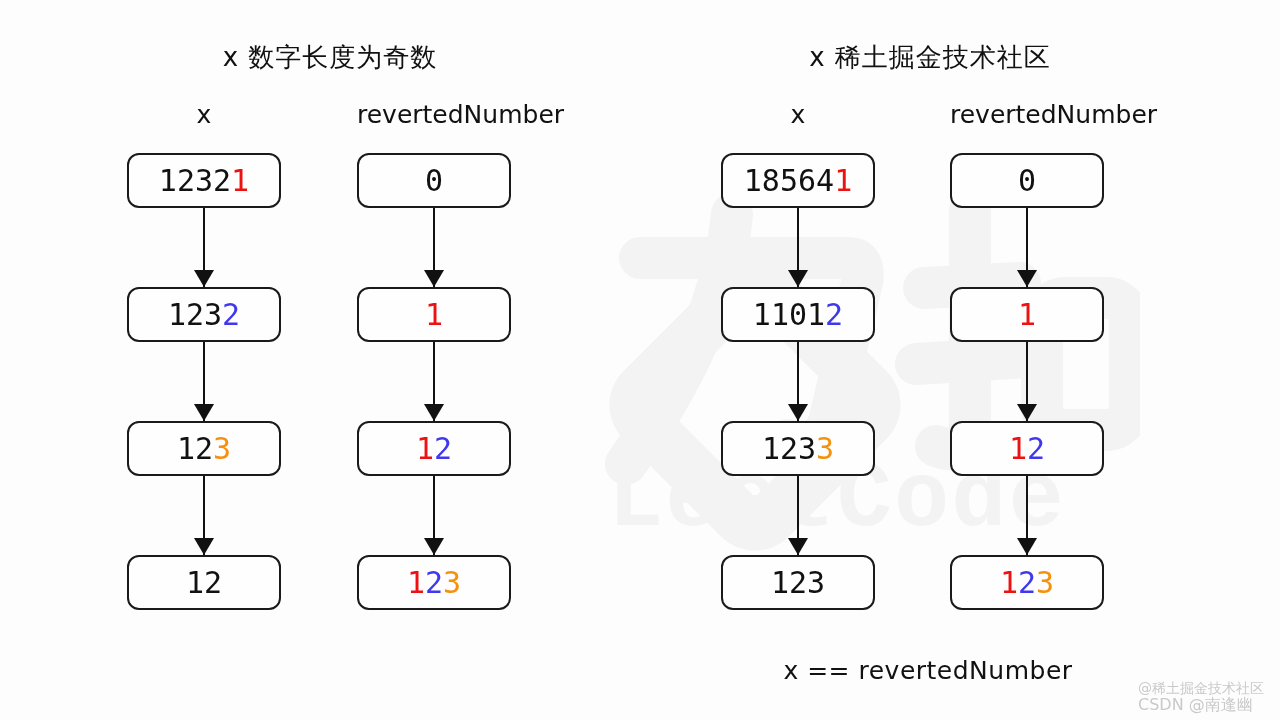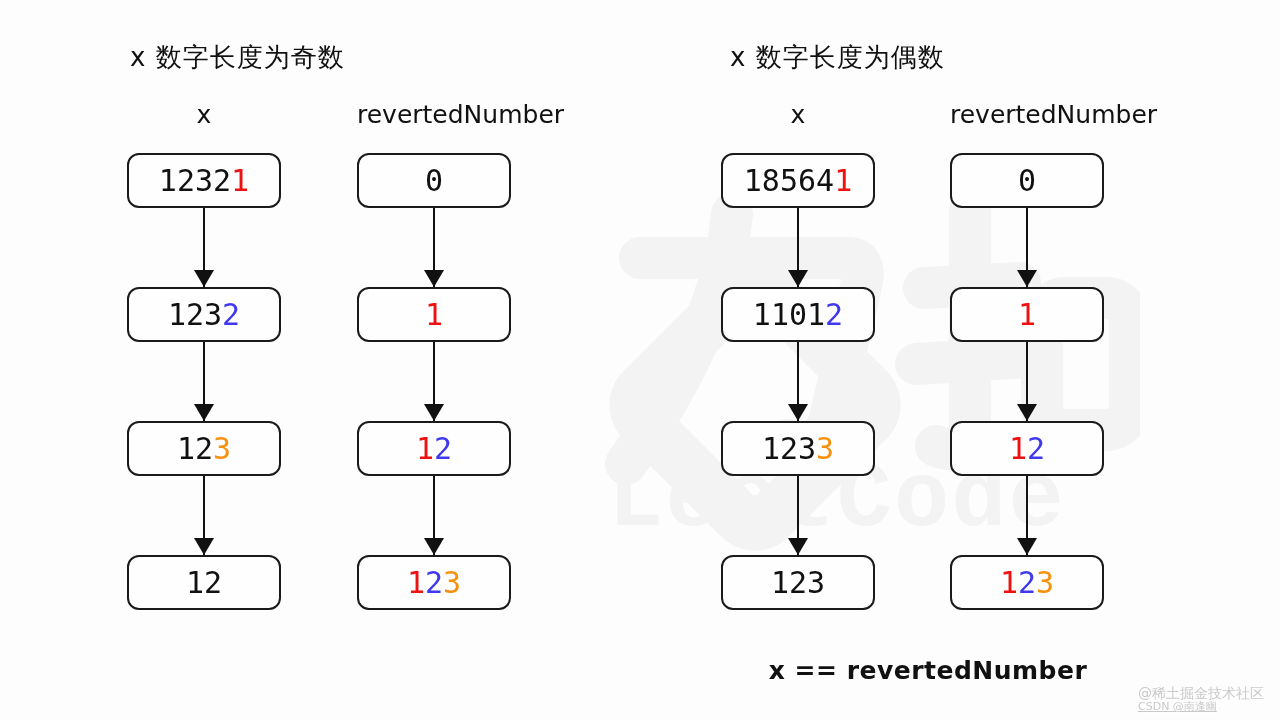--- a/index.html
+++ b/index.html
@@ -11,21 +11,21 @@
   .watermark{position:absolute;inset:0;z-index:0;pointer-events:none;}
   .wm-diamond{position:absolute;left:638px;top:288px;width:130px;height:130px;
               border:52px solid #f3f3f3;border-radius:48px;transform:rotate(45deg);}
   .wm-cn-svg{position:absolute;left:580px;top:180px;}
   .wm-en{position:absolute;left:608px;top:448px;font-size:92px;font-weight:bold;
          letter-spacing:2px;color:#f3f3f3;font-family:Liberation Mono, monospace;}
 
   
   .layer{position:absolute;inset:0;z-index:1;}
 
-  .panel-title{position:absolute;top:40px;height:32px;
+  .panel-title{position:absolute;top:40px;height:32px;text-align:center;
                font-size:26px;letter-spacing:1px;color:#111;}
   .t-odd{left:130px;width:400px;}
   .t-even{left:730px;width:400px;}
 
   .col-header{position:absolute;top:100px;width:154px;height:30px;text-align:center;
               font-size:25px;color:#111;}
   .h0{left:127px;} .h1{left:357px;} .h2{left:721px;} .h3{left:950px;}
 
   .flow{position:absolute;top:153px;width:154px;display:flex;flex-direction:column;
         align-items:center;}
@@ -40,26 +40,26 @@
   .arrow{position:relative;width:2.5px;height:79px;background:#111;}
   .arrow::after{content:"";position:absolute;bottom:0;left:50%;
         transform:translateX(-50%);width:0;height:0;
         border-left:10px solid transparent;border-right:10px solid transparent;
         border-top:17px solid #111;}
 
   .equation{position:absolute;top:656px;height:30px;text-align:center;
             font-size:25px;letter-spacing:.5px;color:#111;
             font-family:"DejaVu Sans",sans-serif;}
   .eq-odd{left:135px;width:400px;}
-  .eq-even{left:721px;width:414px;font-weight:bold;}
+  .eq-even{left:721px;width:414px;}
 
   .credit{position:absolute;right:16px;bottom:6px;text-align:left;z-index:2;
           color:#c9c9c9;line-height:1.15;text-shadow:0 1px 0 #fff;}
   .credit .l1{font-size:14px;}
-  .credit .l2{font-size:11px;text-decoration:underline;}
+  .credit .l2{font-size:16px;}
 </style>
 </head>
 <body>
 
 <div class="canvas">
 
   <div class="watermark">
     <div class="wm-diamond"></div>
     <svg class="wm-cn-svg" width="560" height="320" viewBox="0 0 560 320" fill="none">
 
@@ -72,21 +72,21 @@
         <path d="M 336 184 L 448 177"></path>
         <rect x="462" y="118" width="88" height="132" rx="24"></rect>
       </g>
     </svg>
     <div class="wm-en">LeetCode</div>
   </div>
 
   <div class="layer">
 
     <div class="panel-title t-odd">x 数字长度为奇数</div>
-    <div class="panel-title t-even">x 数字长度为偶数</div>
+    <div class="panel-title t-even">x 稀土掘金技术社区</div>
 
     <div class="col-header h0">x</div>
     <div class="col-header h1">revertedNumber</div>
     <div class="col-header h2">x</div>
     <div class="col-header h3">revertedNumber</div>
 
     <div class="flow c0" id="flow-0">
         <div class="nbox">
           <span style="color: rgb(17, 17, 17);">1232</span>
           <span style="color: rgb(238, 17, 17);">1</span>

